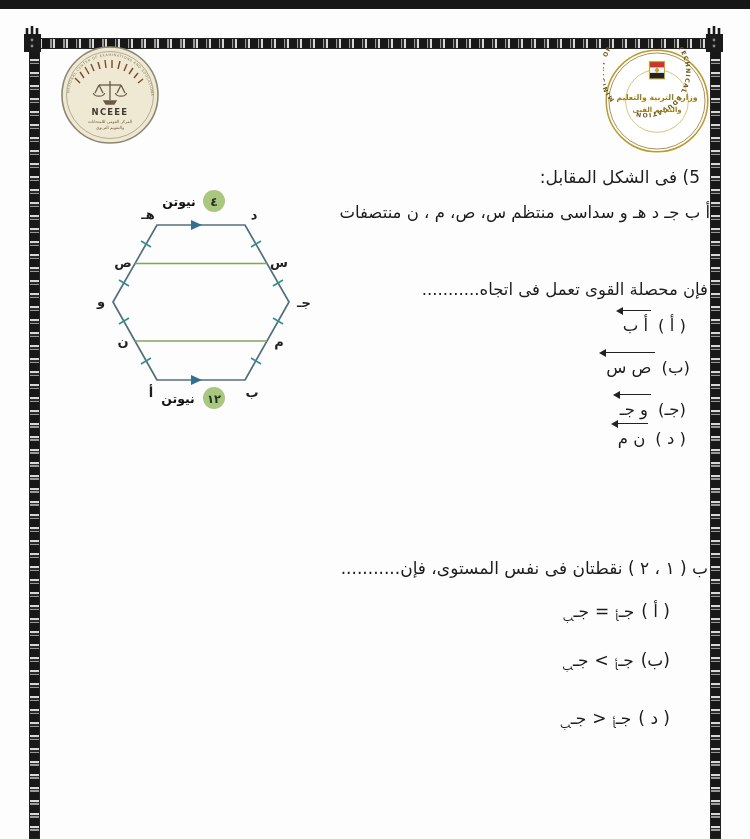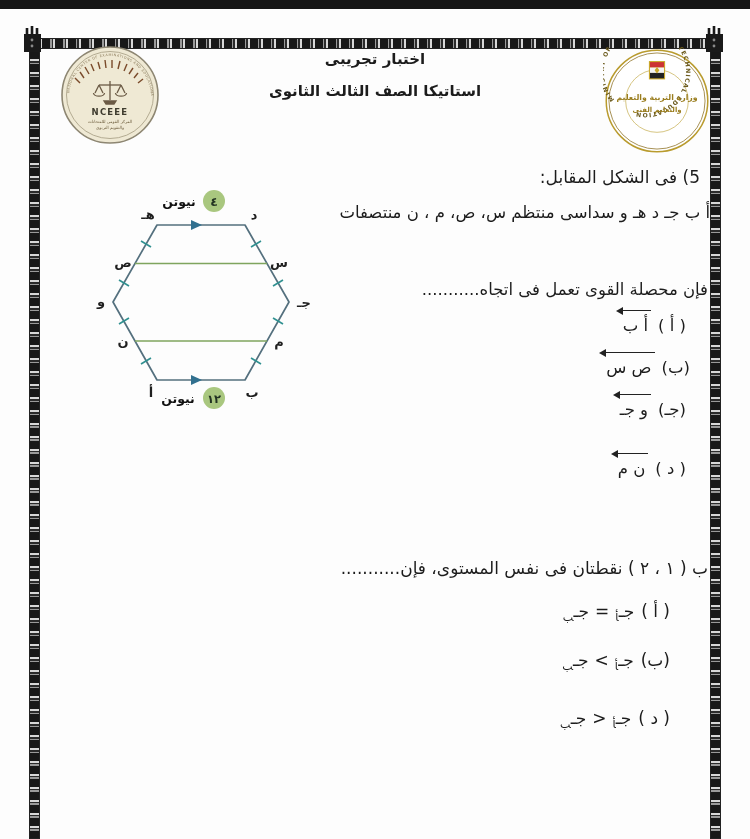--- a/index.html
+++ b/index.html
@@ -93,24 +93,20 @@
       <line x1="39" y1="40" x2="61" y2="40"></line>
       <path d="M39,40 l-4,8 M39,40 l4,8 M33.5,48 a5.5,3.2 0 0,0 11,0"></path>
       <path d="M61,40 l-4,8 M61,40 l4,8 M55.5,48 a5.5,3.2 0 0,0 11,0"></path>
       <path d="M44,56 h12 l-2,3 h-8 z" fill="#6b5a45"></path>
     </g>
     <text x="50" y="70" text-anchor="middle" font-size="8.5" font-weight="bold" fill="#3f3c2f" letter-spacing="1.2">NCEEE</text>
     <text x="50" y="78" text-anchor="middle" font-size="4.2" fill="#6a5a3a">المركز القومى للامتحانات</text>
     <text x="50" y="84" text-anchor="middle" font-size="4.2" fill="#6a5a3a">والتقويم التربوى</text>
   </svg>
 
-  <div class="title">
-    <div class="t1">اختبار تجريبى</div>
-    <div class="t2">استاتيكا الصف الثالث الثانوى</div>
-  </div>
 
   <svg style="position:absolute;left:603px;top:47px" width="108" height="108" viewBox="0 0 100 100">
     <circle cx="50" cy="50" r="47" fill="#ffffff" stroke="#b99b2e" stroke-width="1.4"></circle>
     <circle cx="50" cy="50" r="44.5" fill="none" stroke="#8a6d1f" stroke-width="0.7"></circle>
     <circle cx="50" cy="50" r="29" fill="none" stroke="#c9b25a" stroke-width="0.7"></circle>
     <defs>
         <path id="mn-ring" d="M 12,50 a 38,38 0 1 1 0.02,0.02"></path>
       </defs>
     <text font-size="5.6" font-weight="bold" fill="#6b5a1c" letter-spacing="1">
       <textPath href="#mn-ring" startOffset="2">MINISTRY OF EDUCATION AND TECHNICAL EDUCATION</textPath>
@@ -136,21 +132,21 @@
 
   <div class="opt-row" style="top:308px;right:64px">
     <span class="opt-prefix">( أ )</span><span class="vec">أ ب</span>
   </div>
   <div class="opt-row" style="top:350px;right:60px">
     <span class="opt-prefix">(ب)</span><span class="vec">ص س</span>
   </div>
   <div class="opt-row" style="top:392px;right:64px">
     <span class="opt-prefix">(جـ)</span><span class="vec">و جـ</span>
   </div>
-  <div class="opt-row" style="top:451px;right:64px">
+  <div class="opt-row" style="top:421px;right:64px">
     <span class="opt-prefix">( د )</span><span class="vec">ن م</span>
   </div>
 
   <svg style="position:absolute;left:75px;top:185px" width="270" height="245" viewBox="0 0 270 245">
     <polygon points="82,40 170,40 214,117 170,195 82,195 38,117" fill="none" stroke="#54707e" stroke-width="1.7" stroke-linejoin="round"></polygon>
     <line x1="60" y1="78.5" x2="192" y2="78.5" stroke="#7fa55e" stroke-width="1.6"></line>
     <line x1="60" y1="156" x2="192" y2="156" stroke="#7fa55e" stroke-width="1.6"></line>
     <polygon points="116,35 127,40 116,45" fill="#31708f"></polygon>
     <polygon points="116,190 127,195 116,200" fill="#31708f"></polygon>
     <g stroke="#2f9090" stroke-width="1.6">

